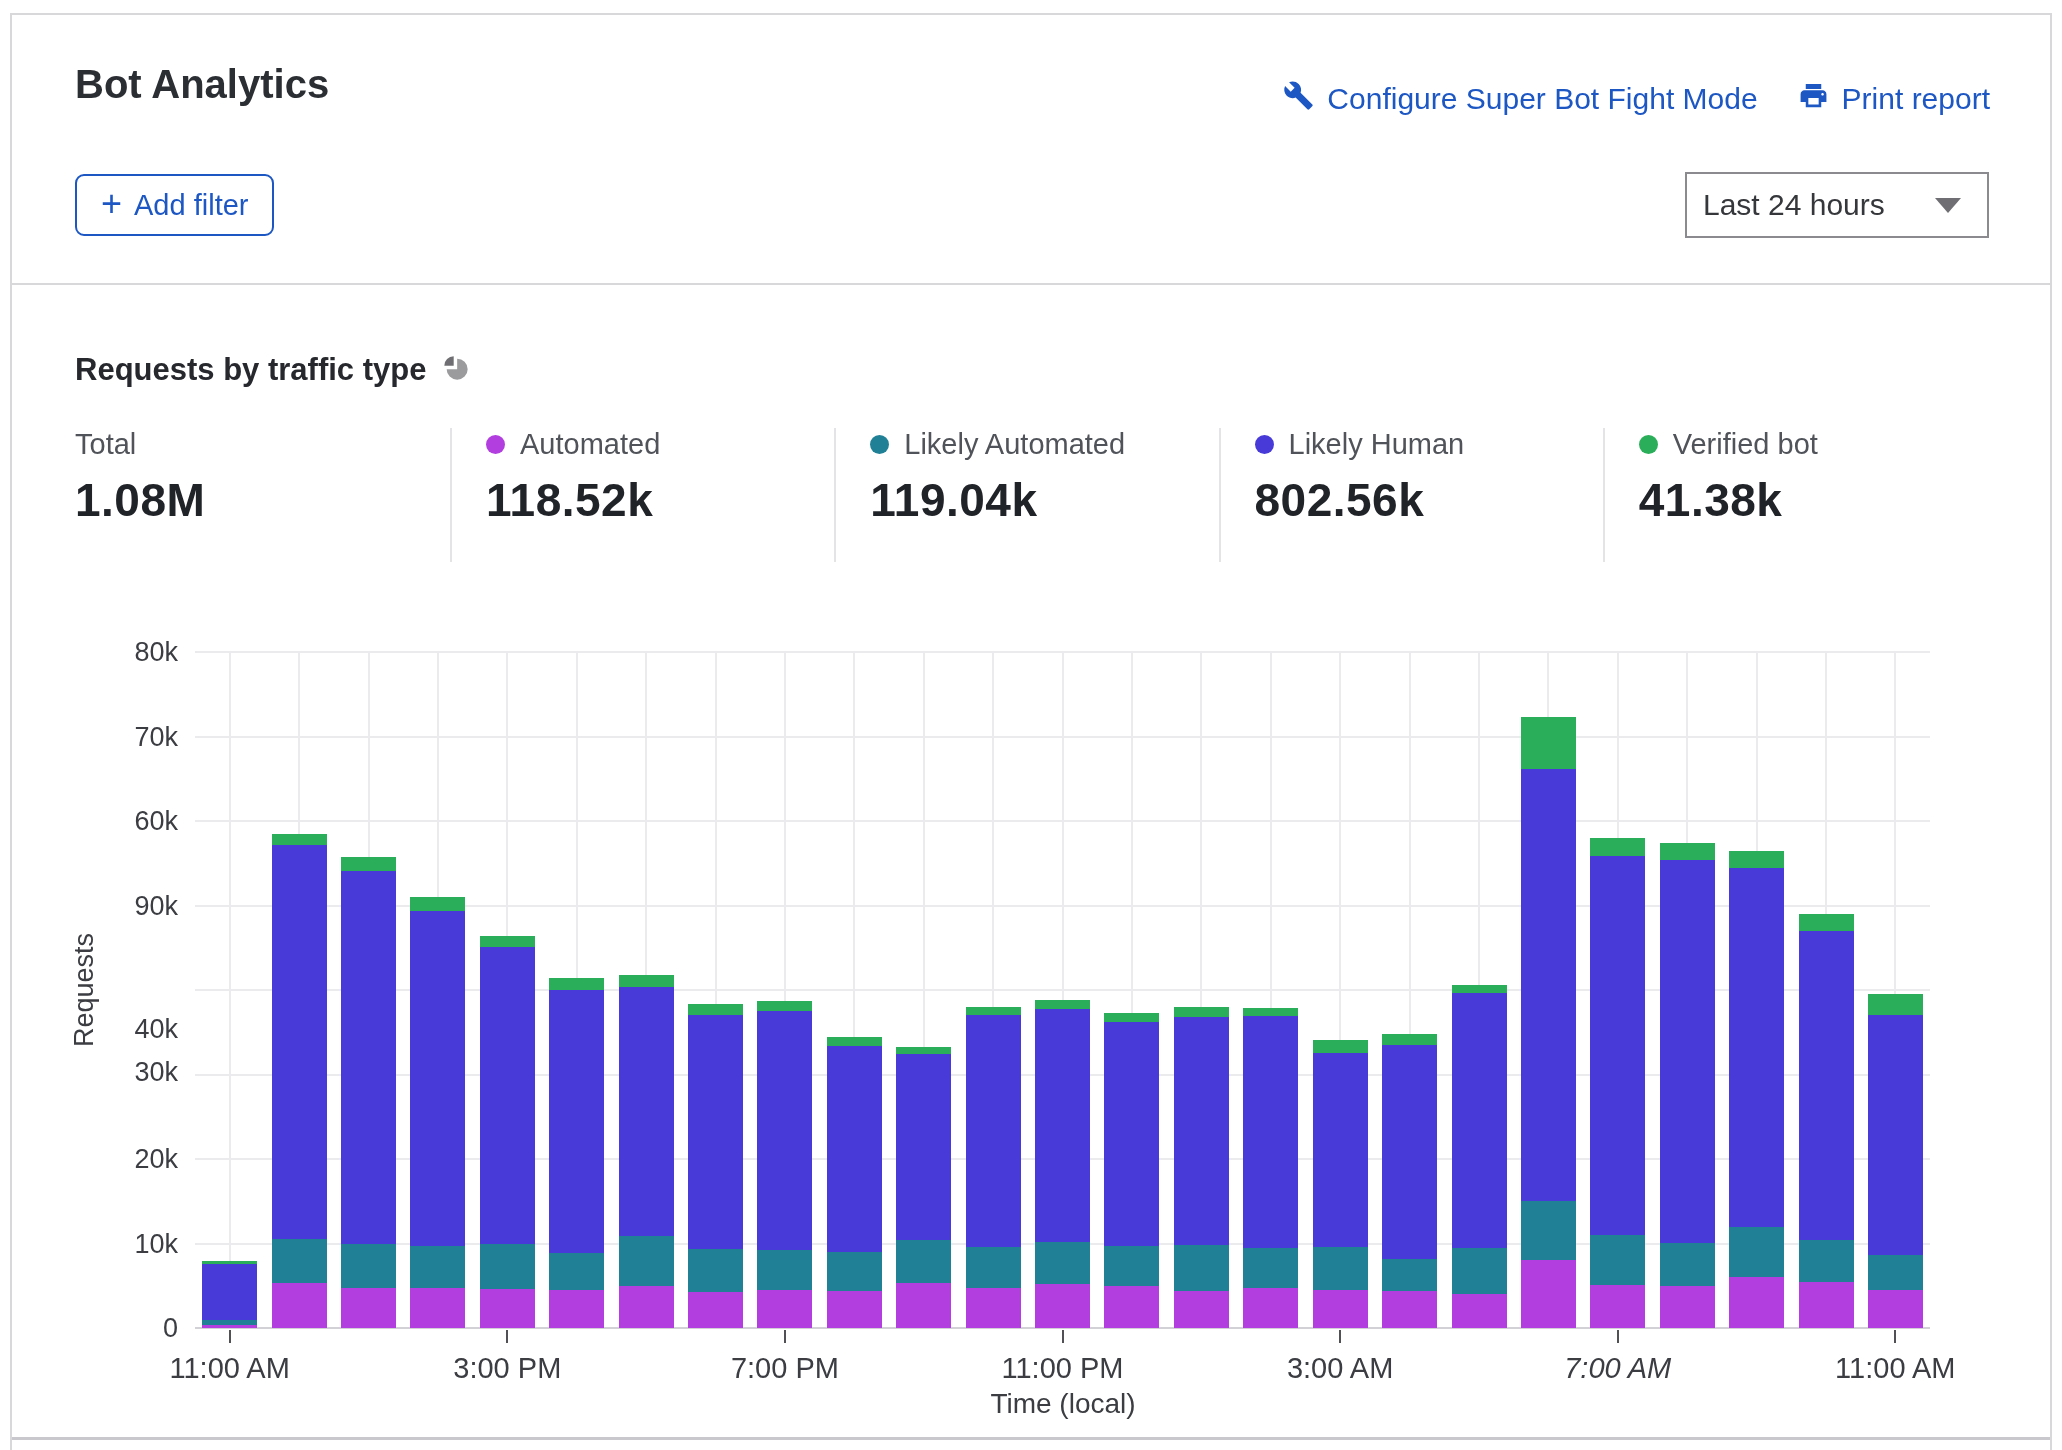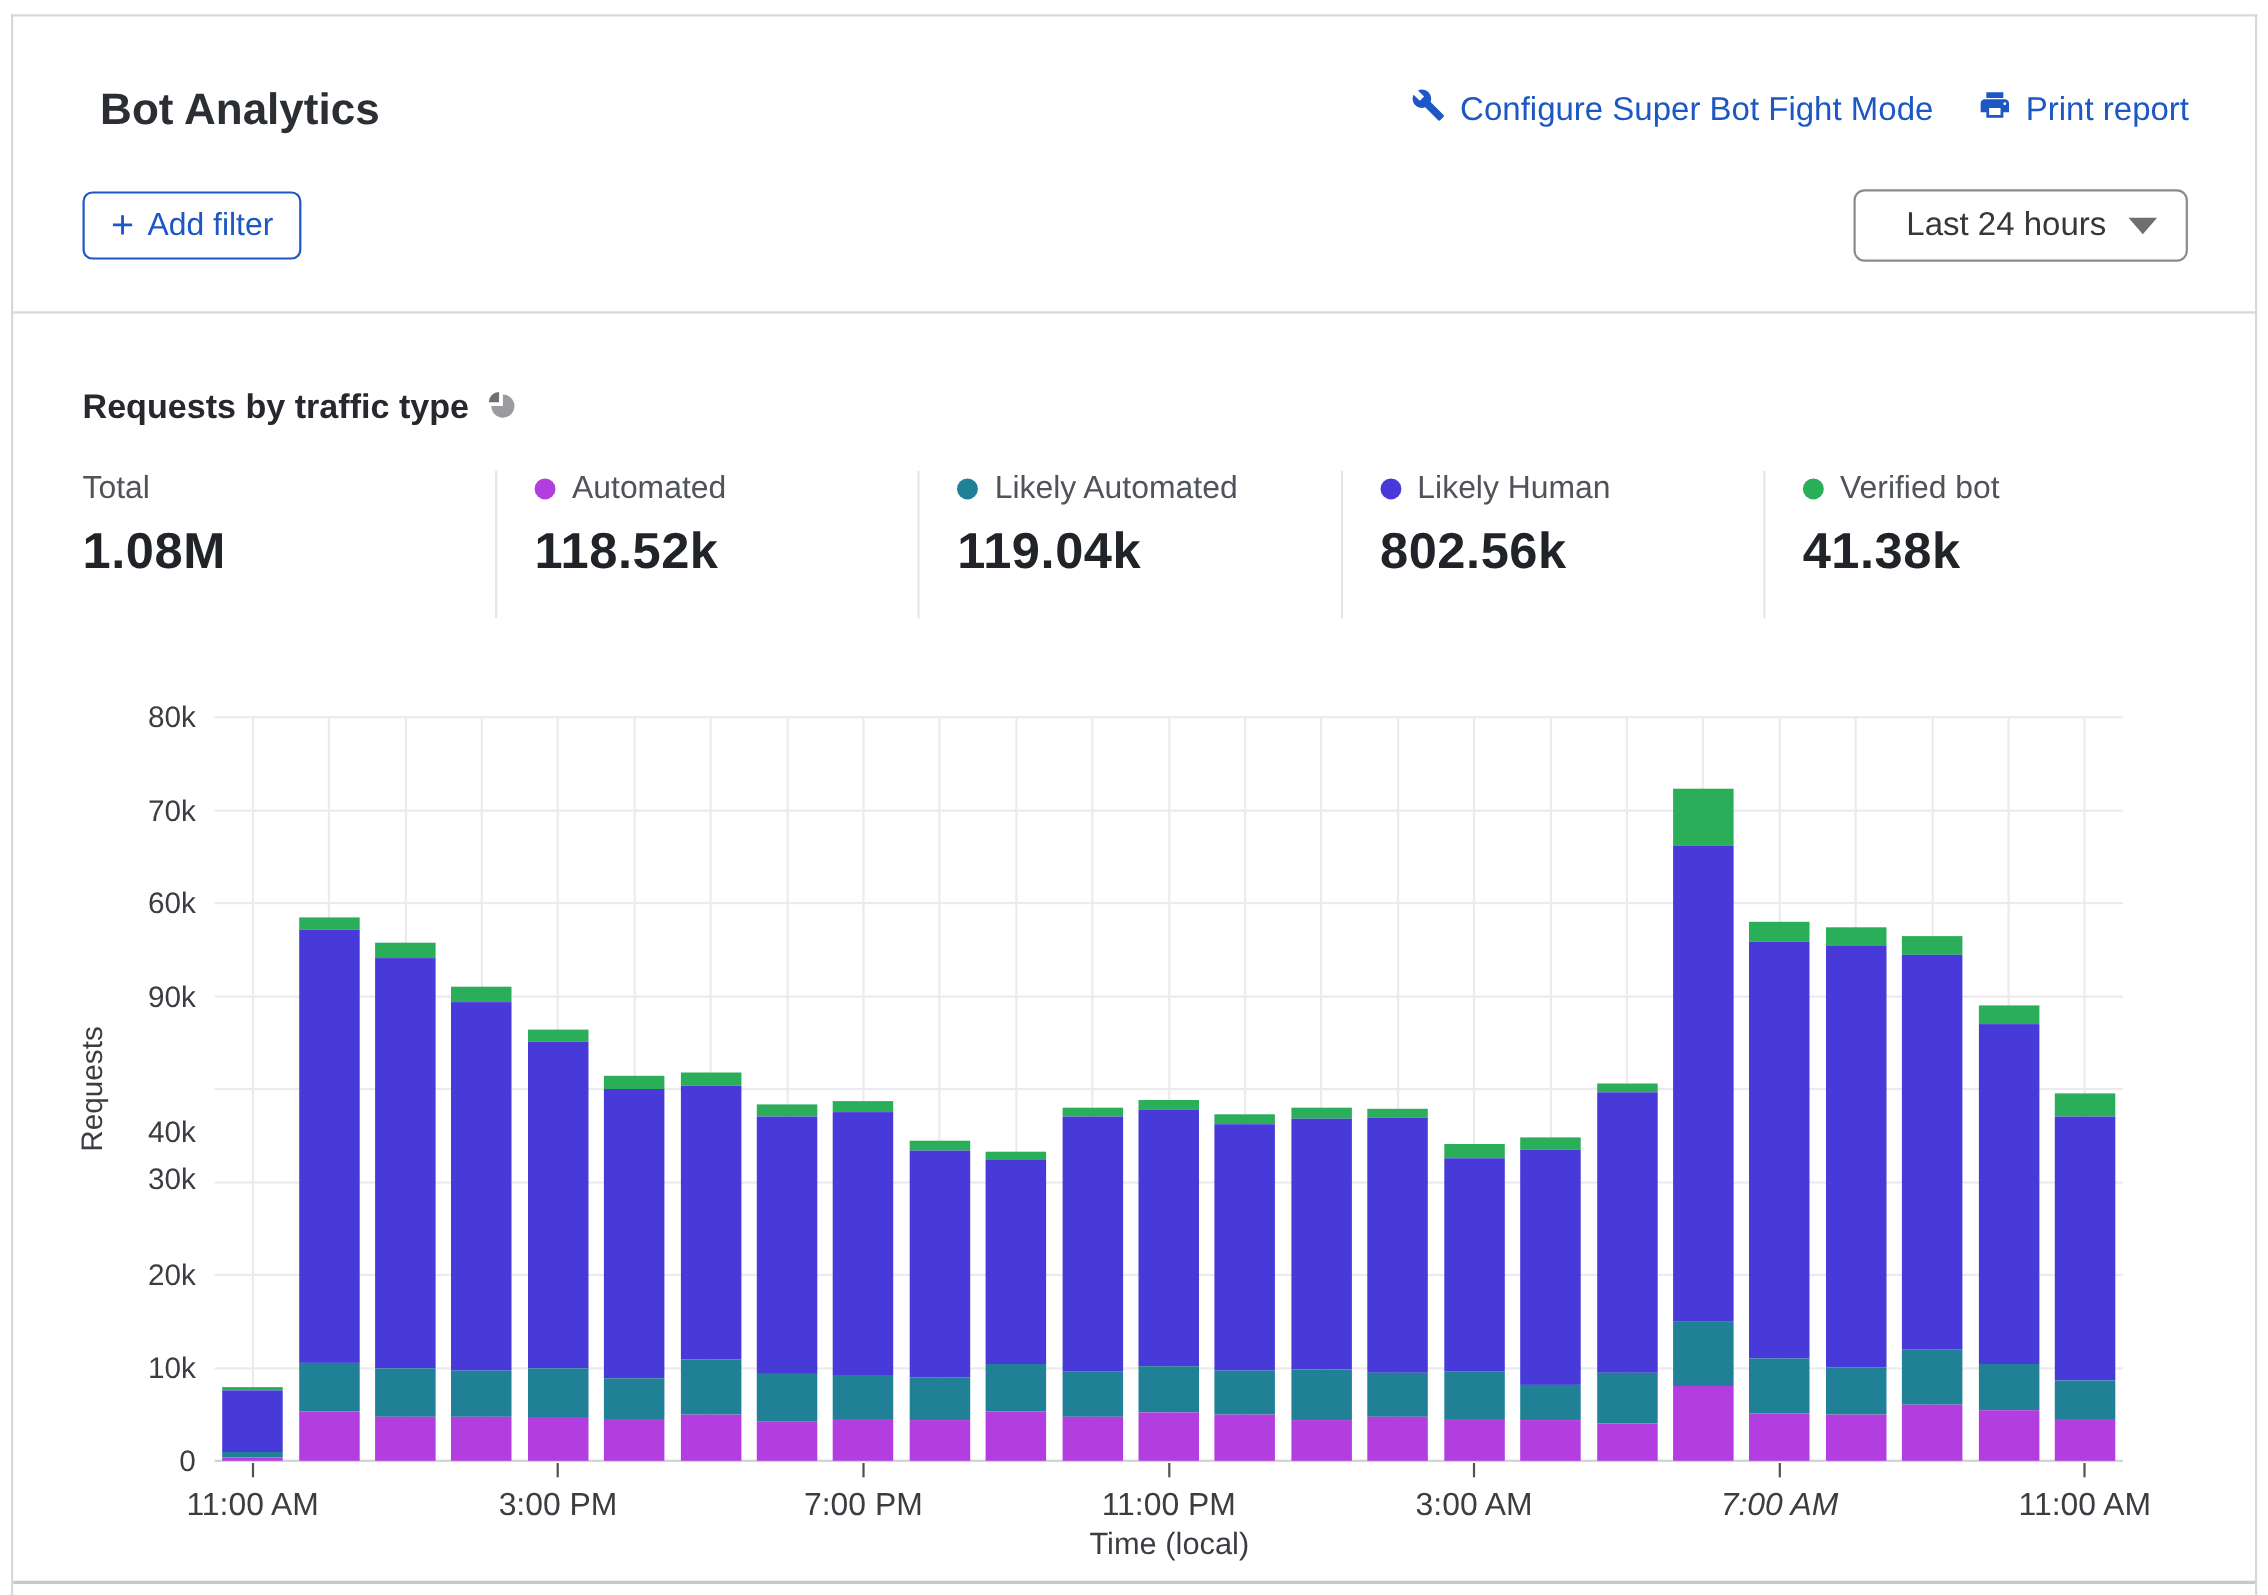--- a/index.html
+++ b/index.html
@@ -10,35 +10,35 @@
   }
   .abs{position:absolute;}
   
   .card{
     position:absolute;left:10px;right:10px;top:13px;bottom:0;
     background:#fff;border:2px solid #d8d8db;border-bottom:none;
   }
   .header-sep{position:absolute;left:12px;right:12px;top:283px;height:2px;background:#d8d8db;}
   .bottom-sep{position:absolute;left:12px;right:12px;top:1437px;height:3px;background:#c9c9cd;}
   
-  .page-title{left:75px;top:62px;font-size:40px;font-weight:700;color:#2b2e33;margin:16px;}
+  .page-title{left:75px;top:62px;font-size:40px;font-weight:700;color:#2b2e33;margin:0;}
   .actions{right:72px;top:80px;display:flex;align-items:center;gap:40px;}
   .link{display:flex;align-items:center;gap:13px;color:#1d57c4;font-size:30px;cursor:pointer;text-decoration:none;}
   .link svg{flex:0 0 auto;}
   .add-filter{
     left:75px;top:174px;height:62px;display:flex;align-items:center;gap:12px;
     border:2px solid #1d57c4;border-radius:9px;background:#fff;color:#1d57c4;
     font-size:29px;padding:0 24px;box-sizing:border-box;cursor:pointer;
     font-family:"Liberation Sans", sans-serif;
   }
   .add-filter .plus{font-size:36px;font-weight:400;line-height:1;margin-top:-3px;}
   .dropdown{
     left:1685px;top:172px;width:304px;height:66px;box-sizing:border-box;
-    border:2px solid #8b8b8f;border-radius:10px;background:#fff;
-    display:flex;align-items:center;padding:0 26px 0 46px;cursor:pointer;
+    border:2px solid #8b8b8f;border-radius:0;background:#fff;
+    display:flex;align-items:center;padding:0 26px 0 16px;cursor:pointer;
   }
   .dropdown .dd-label{font-size:30px;color:#35373b;}
   .caret{
     margin-left:auto;width:0;height:0;
     border-left:13px solid transparent;border-right:13px solid transparent;
     border-top:15px solid #6e6e73;
   }
   
   .heading-row{left:75px;top:352px;display:flex;align-items:center;gap:16px;}
   .heading-row h2{margin:0;font-size:31px;font-weight:700;color:#26282d;}

